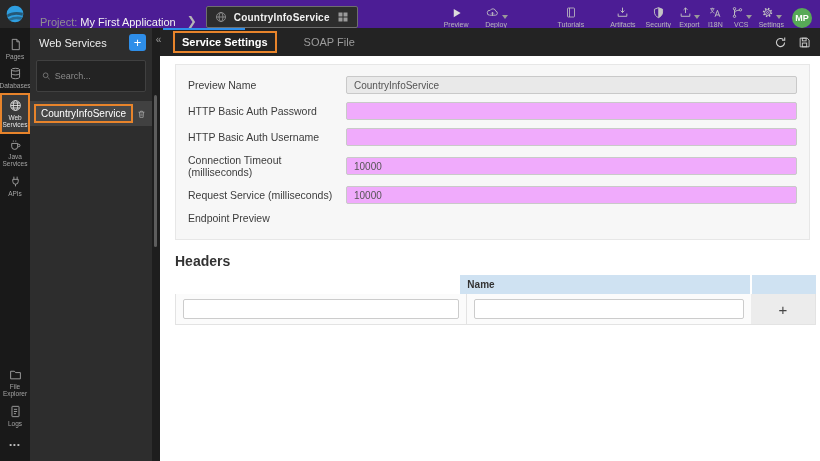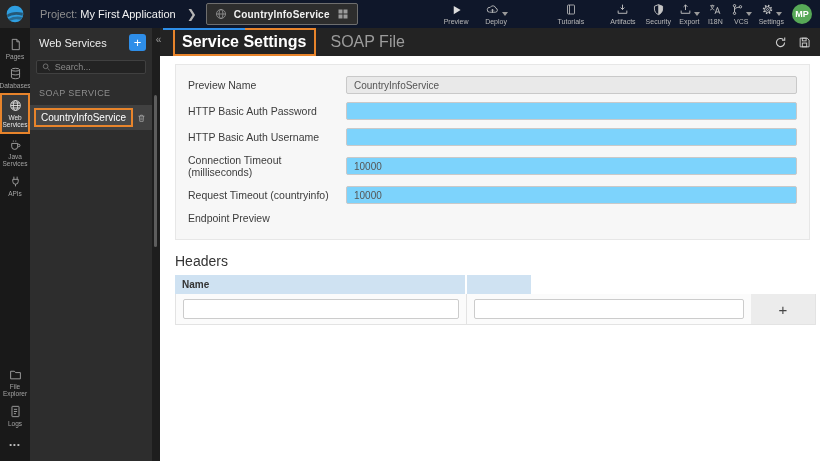--- a/index.html
+++ b/index.html
@@ -1,21 +1,21 @@
 <!DOCTYPE html>
 <html><head>
 <meta charset="utf-8">
 <style>
   * { margin:0; padding:0; box-sizing:border-box; }
   html,body { width:820px; height:461px; }
   body { font-family:"Liberation Sans","DejaVu Sans",sans-serif; overflow:hidden; background:#fff; }
   .app { width:820px; height:461px; display:flex; flex-direction:column; position:relative; }
 
   
-  .topbar { height:28px; flex:0 0 28px; background:#0f172a; display:flex; align-items:center; }
+  .topbar { height:28px; flex:0 0 28px; background:#4c1d95; display:flex; align-items:flex-end; }
   .logo { width:30px; height:28px; background:#282828; display:flex; align-items:center; justify-content:center; }
   .project { color:#f2f2f2; font-size:11px; margin-left:10px; white-space:nowrap; }
   .project .dim { color:#8f8f8f; }
   .bc-chev { color:#b5b5b5; font-size:12px; margin:0 9px 0 11px; }
   .doctab { height:22px; background:#2d2d2d; border:1px solid #6e6e6e; border-radius:2px; display:flex; align-items:center; gap:7px; padding:0 8px; }
   .doctab .dlabel { color:#f2f2f2; font-size:10px; font-weight:bold; letter-spacing:.2px; }
   .tb-btn { display:flex; flex-direction:column; align-items:center; justify-content:center; color:#b9b9b9; font-size:7px; gap:2px; margin:0 8px; cursor:pointer; }
   .tb-btn .ic { height:13px; display:flex; align-items:center; gap:1px; }
   .caret { width:0; height:0; border-left:3px solid transparent; border-right:3px solid transparent; border-top:4px solid #9a9a9a; margin-left:1px; align-self:flex-end; }
   .spacer { flex:1; }
@@ -27,50 +27,50 @@
   .rail { width:30px; flex:0 0 30px; background:#191919; display:flex; flex-direction:column; align-items:center; padding-top:6px; }
   .rail-item { width:30px; padding:4px 0 3px; display:flex; flex-direction:column; align-items:center; gap:2px; font-size:6.5px; line-height:1.15; text-align:center; color:#a3a3a3; cursor:pointer; }
   .rail-item.active { background:#3a3a3a; border:2px solid #e8842b; color:#e6e6e6; }
   .rail-spacer { flex:1; }
   .rail-more { color:#c0c0c0; font-size:8px; letter-spacing:1px; padding:10px 0 12px; cursor:pointer; }
 
   .panel { width:122px; flex:0 0 122px; background:#2d2d2d; display:flex; flex-direction:column; }
   .panel-head { display:flex; align-items:center; justify-content:space-between; padding:6px 6px 6px 9px; }
   .panel-title { color:#ededed; font-size:11px; }
   .add-btn { width:17px; height:17px; background:#2e8ee9; color:#fff; border-radius:3px; font-size:13px; display:flex; align-items:center; justify-content:center; line-height:1; cursor:pointer; }
-  .search { margin:3px 6px 9px; background:#232323; border:1px solid #404040; border-radius:2px; height:14px; display:flex; align-items:center; padding:0 5px; gap:4px; }
+  .search { margin:3px 6px 9px; background:#232323; border:1px solid #404040; border-radius:2px; height:32px; display:flex; align-items:center; padding:0 5px; gap:4px; }
   .search input { background:transparent; border:none; outline:none; color:#a8a8a8; font-size:9px; width:100%; font-family:inherit; }
   .search input::placeholder { color:#8a8a8a; }
   .section-label { color:#8d8d8d; font-size:9px; letter-spacing:.4px; padding:5px 9px 7px; }
   .svc-row { background:#414141; display:flex; align-items:center; justify-content:space-between; padding:3px 6px 3px 4px; cursor:pointer; }
   .svc-name { border:2px solid #e8842b; color:#fff; font-size:10px; padding:2px 5px; background:#484848; margin-right:4px; flex:1; white-space:nowrap; }
 
   .strip { width:8px; flex:0 0 8px; background:#1e1e1e; }
   .collapse-btn { position:absolute; left:151px; top:4px; width:15px; height:15px; color:#9c9c9c; font-size:10px; display:flex; align-items:center; justify-content:center; z-index:5; cursor:pointer; }
   .scroll-thumb { position:absolute; left:154px; top:67px; width:3px; height:152px; background:#5d5d5d; border-radius:2px; }
 
   .main { flex:1; display:flex; flex-direction:column; background:#fff; min-width:0; }
   .tabbar { height:28px; flex:0 0 28px; background:#232323; display:flex; align-items:center; padding-left:13px; position:relative; }
   .tab-indicator { position:absolute; left:3px; top:0; width:82px; height:2px; background:#2e8ee9; }
-  .tab { font-size:16px; color:#9c9c9c; margin-right:8px; padding:3px 7px; cursor:pointer; }
+  .tab { font-size:11px; color:#9c9c9c; margin-right:20px; padding:3px 7px; cursor:pointer; }
   .tab.active { color:#fff; font-weight:bold; border:2px solid #e8842b; }
   .tabbar-actions { margin-left:auto; display:flex; gap:11px; padding-right:9px; }
   .tabbar-actions .icbtn { cursor:pointer; display:flex; align-items:center; }
 
   .content { flex:1; background:#fff; padding:8px 4px 0 15px; overflow:hidden; }
   .card { background:#f7f7f7; border:1px solid #e7e7e7; padding:11px 12px 13px; margin-right:6px; }
   .form-row { display:flex; align-items:center; margin-bottom:8px; }
   .form-row:last-child { margin-bottom:2px; }
   .form-label { flex:0 0 158px; font-size:10.5px; color:#3c3c3c; }
-  .form-input { flex:1; height:18px; border:1px solid #c9c9c9; border-radius:2px; background:#7dd3fc; font-size:10px; color:#555; padding:0 7px; font-family:inherit; outline:none; }
+  .form-input { flex:1; height:18px; border:1px solid #c9c9c9; border-radius:2px; background:#f0abfc; font-size:10px; color:#555; padding:0 7px; font-family:inherit; outline:none; }
   .form-input:disabled { background:#e9e9e9; color:#555; }
 
-  .headers-title { font-size:14px; color:#333; margin:13px 0 6px; }
+  .headers-title { font-size:14px; color:#333; margin:13px 0 6px;font-weight:bold; }
   .htable { width:100%; }
-  .th-row { display:flex; }
+  .th-row { display:flex;justify-content:flex-end; }
   .th { background:#cfe2f2; font-size:10px; font-weight:bold; color:#333; padding:4px 7px; border-right:2px solid #fff; }
   .th.c-name { width:45.5%; }
   .th.c-value { flex:1; }
   .th.c-add { width:64px; border-right:none; }
   .tr { display:flex; border:1px solid #e3e3e3; border-top:none; background:#fbfbfb; }
   .td { padding:5px 7px; display:flex; align-items:center; }
   .td.c-name { width:45.5%; border-right:1px solid #e3e3e3; }
   .td.c-value { flex:1; }
   .td.c-add { width:64px; background:#ececec; justify-content:center; font-size:15px; color:#444; cursor:pointer; }
   .td input { width:100%; height:20px; border:1px solid #ccc; border-radius:2px; font-size:10px; color:#555; padding:0 6px; outline:none; font-family:inherit; background:#fff; }
@@ -268,21 +268,20 @@
         <span class="panel-title">Web Services</span>
         <span class="add-btn">+</span>
       </div>
       <div class="search">
         <svg width="10" height="10" viewBox="0 0 24 24" fill="none" stroke="#8a8a8a" stroke-width="2">
           <circle cx="10" cy="10" r="6.5"></circle>
             <path d="M15.5 15.5 L21 21"></path>
         </svg>
         <input type="text" placeholder="Search..." style="">
       </div>
-      <div class="section-label">SOAP SERVICE</div>
       <div class="svc-row">
         <span class="svc-name">CountryInfoService</span>
         <svg width="11" height="12" viewBox="0 0 24 24" fill="none" stroke="#b9b9b9" stroke-width="1.7">
           <path d="M4 7 h16 M9.5 7 V4.5 h5 V7"></path>
             <path d="M6.5 7 l1 14 h9 l1 -14"></path>
             <path d="M10.5 10.5 v7 M13.5 10.5 v7" stroke-width="1.3"></path>
         </svg>
       </div>
     </div>
 
@@ -324,21 +323,21 @@
           </div>
           <div class="form-row">
             <span class="form-label">HTTP Basic Auth Username</span>
             <input class="form-input" value="" style="">
           </div>
           <div class="form-row">
             <span class="form-label">Connection Timeout (milliseconds)</span>
             <input class="form-input" value="10000" style="">
           </div>
           <div class="form-row">
-            <span class="form-label">Request Timeout (countryinfo)</span>
+            <span class="form-label">Request Service (milliseconds)</span>
             <input class="form-input" value="10000" style="">
           </div>
           <div class="form-row">
             <span class="form-label">Endpoint Preview</span>
           </div>
         </div>
 
         <div class="headers-title">Headers</div>
         <div class="htable">
           <div class="th-row">

